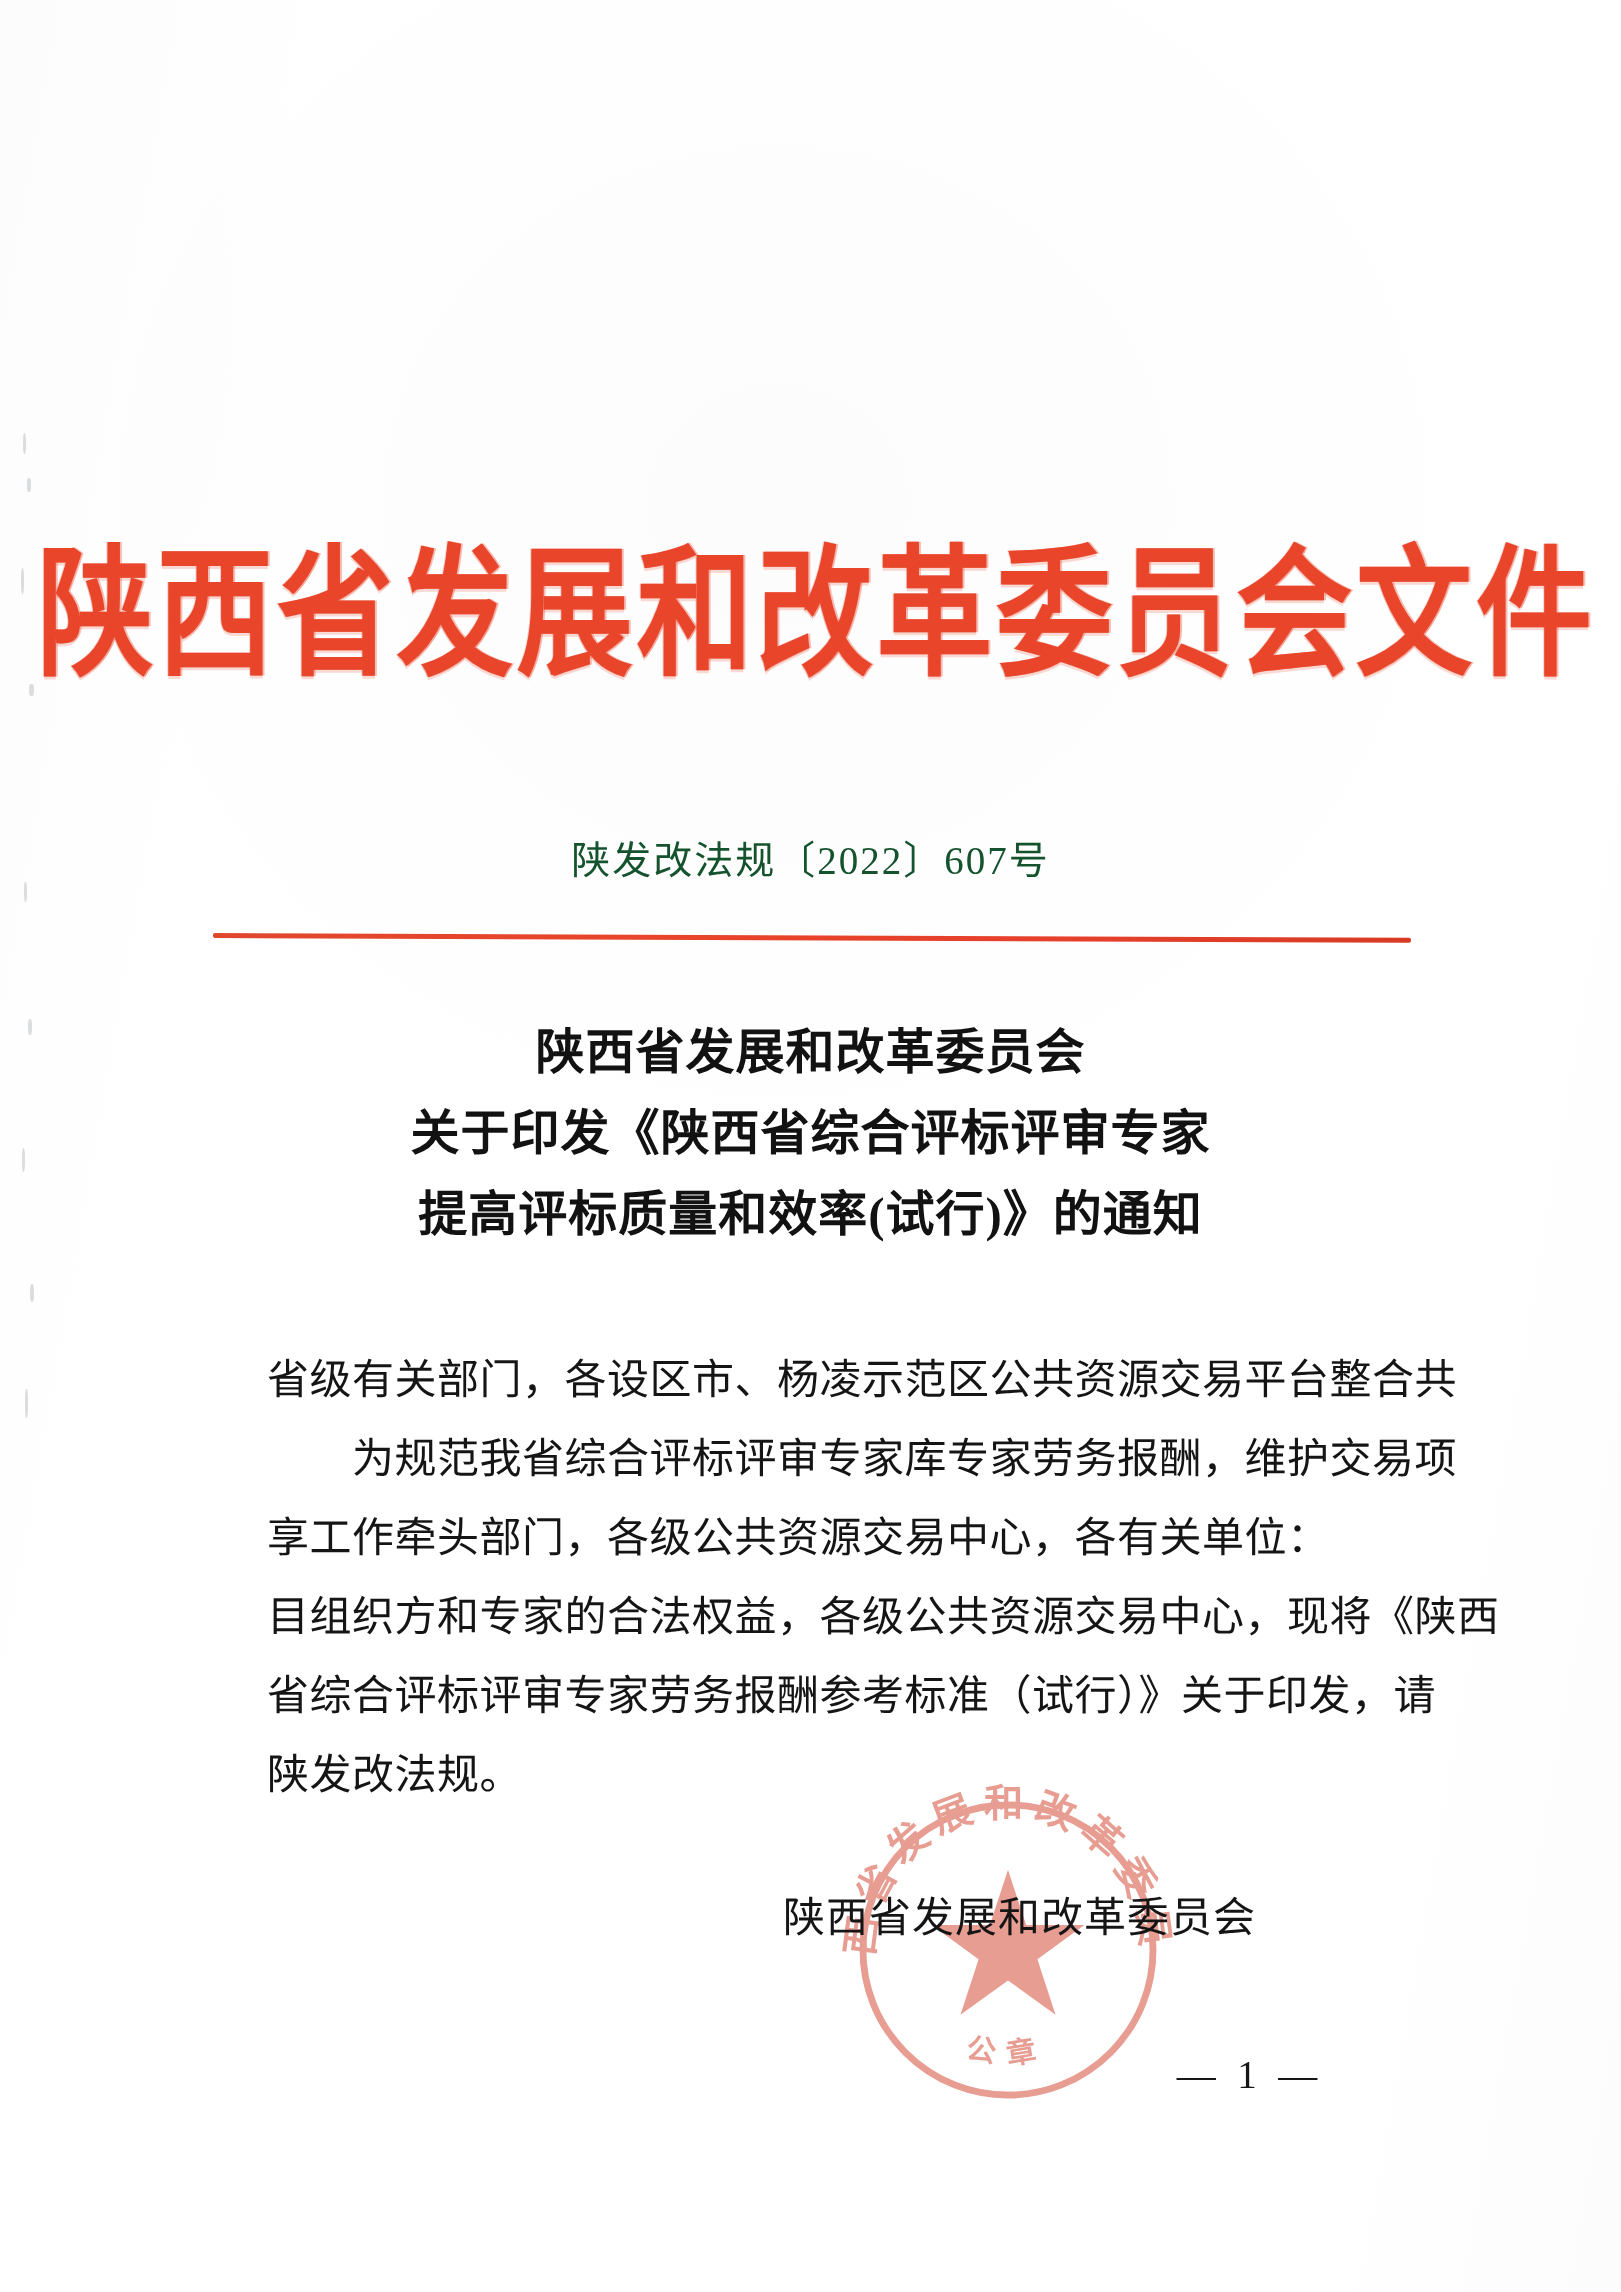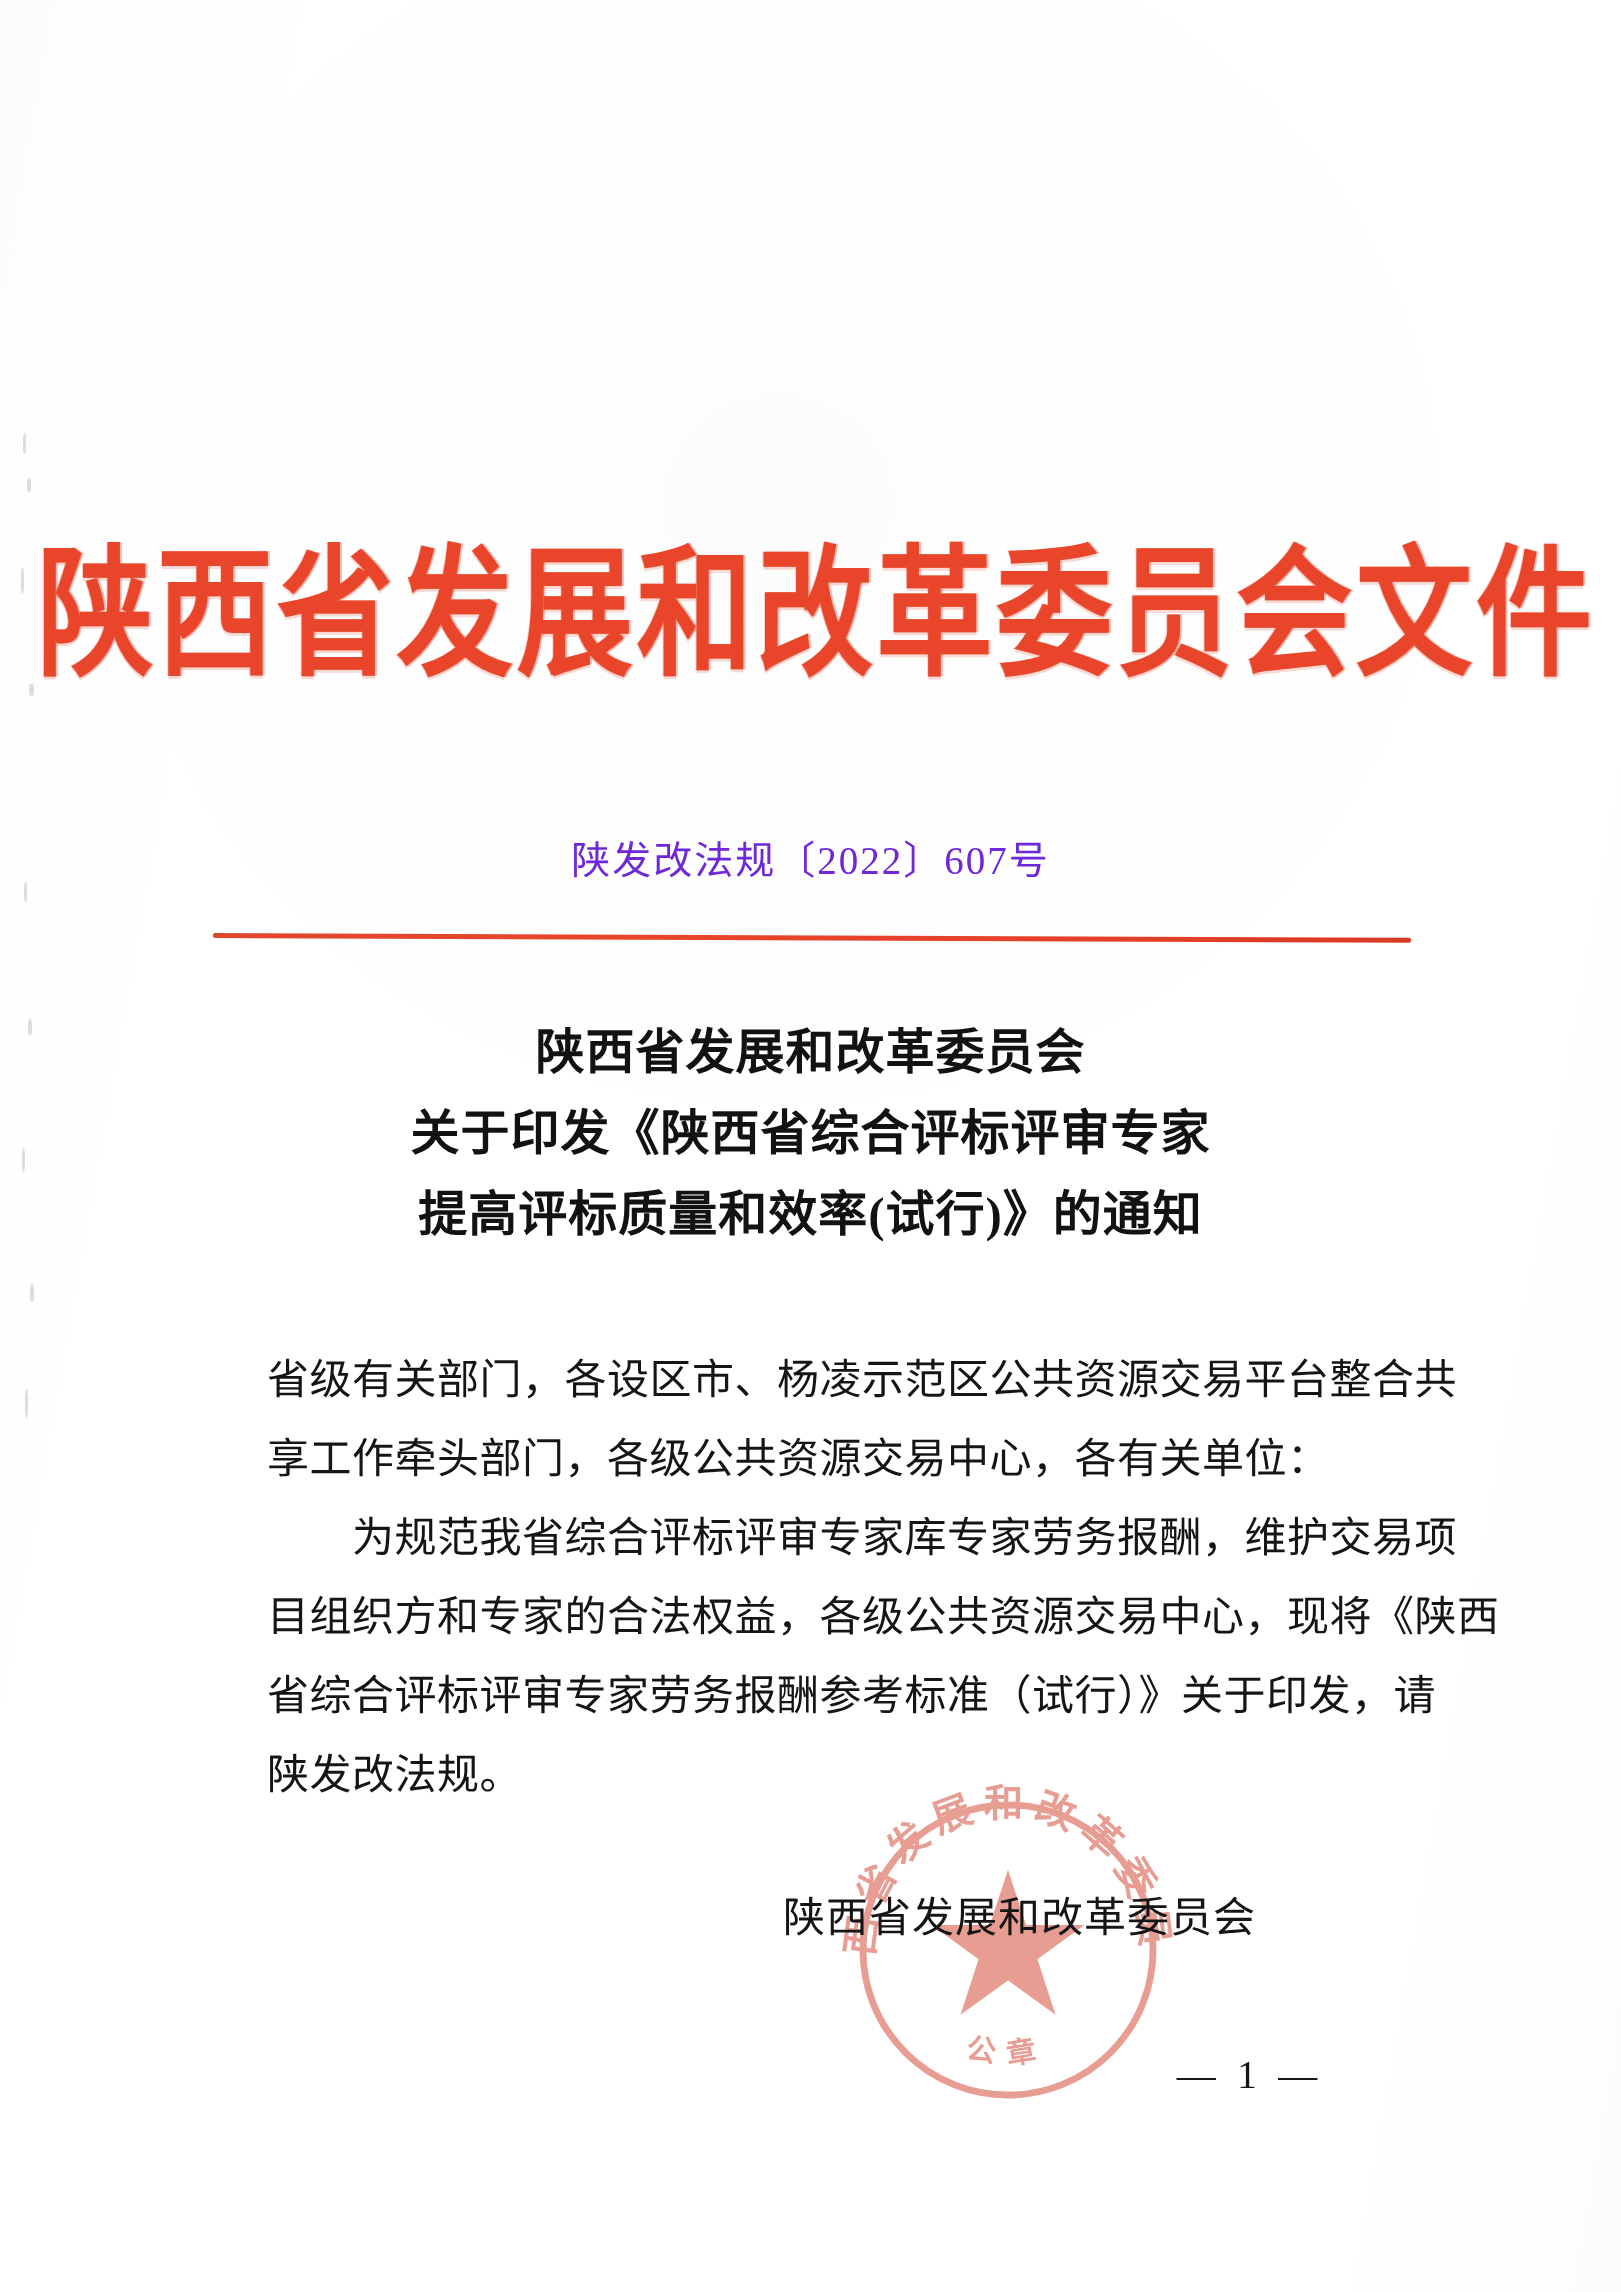--- a/index.html
+++ b/index.html
@@ -72,21 +72,21 @@
 
   
   .doc-number {
     position: absolute;
     left: 0;
     right: 0;
     top: 829px;
     text-align: center;
     font-size: 39px;
     letter-spacing: 2px;
-    color: #6d28d9;
+    color: #14532d;
   }
 
   
   .red-rule {
     position: absolute;
     left: 213px;
     top: 933px;
     width: 1198px;
     height: 4.9px;
     background: linear-gradient(90deg, #e0472d 0%, #e8452a 35%, #e5402b 70%, #d93a24 100%);
@@ -198,22 +198,22 @@
   <div class="red-rule"></div>
 
   <div class="doc-title">
     <span class="tl">陕西省发展和改革委员会</span>
     <span class="tl">关于印发《陕西省综合评标评审专家</span>
     <span class="tl">提高评标质量和效率(试行)》的通知</span>
   </div>
 
   <div class="body-text">
     <span class="ln">省级有关部门，各设区市、杨凌示范区公共资源交易平台整合共</span>
+    <span class="ln">　　为规范我省综合评标评审专家库专家劳务报酬，维护交易项</span>
     <span class="ln">享工作牵头部门，各级公共资源交易中心，各有关单位：</span>
-    <span class="ln">　　为规范我省综合评标评审专家库专家劳务报酬，维护交易项</span>
     <span class="ln">目组织方和专家的合法权益，各级公共资源交易中心，现将《陕西</span>
     <span class="ln">省综合评标评审专家劳务报酬参考标准（试行）》关于印发，请</span>
     <span class="ln">陕发改法规。</span>
   </div>
 
   <div class="seal">
     <svg viewBox="0 0 400 400" xmlns="http://www.w3.org/2000/svg">
       <defs>
         <path id="rimArc" d="M 64,200 A 136,136 0 0 1 336,200" fill="none"></path>
         <path id="rimArcBottom" d="M 92,262 A 136,136 0 0 0 308,262" fill="none"></path>

